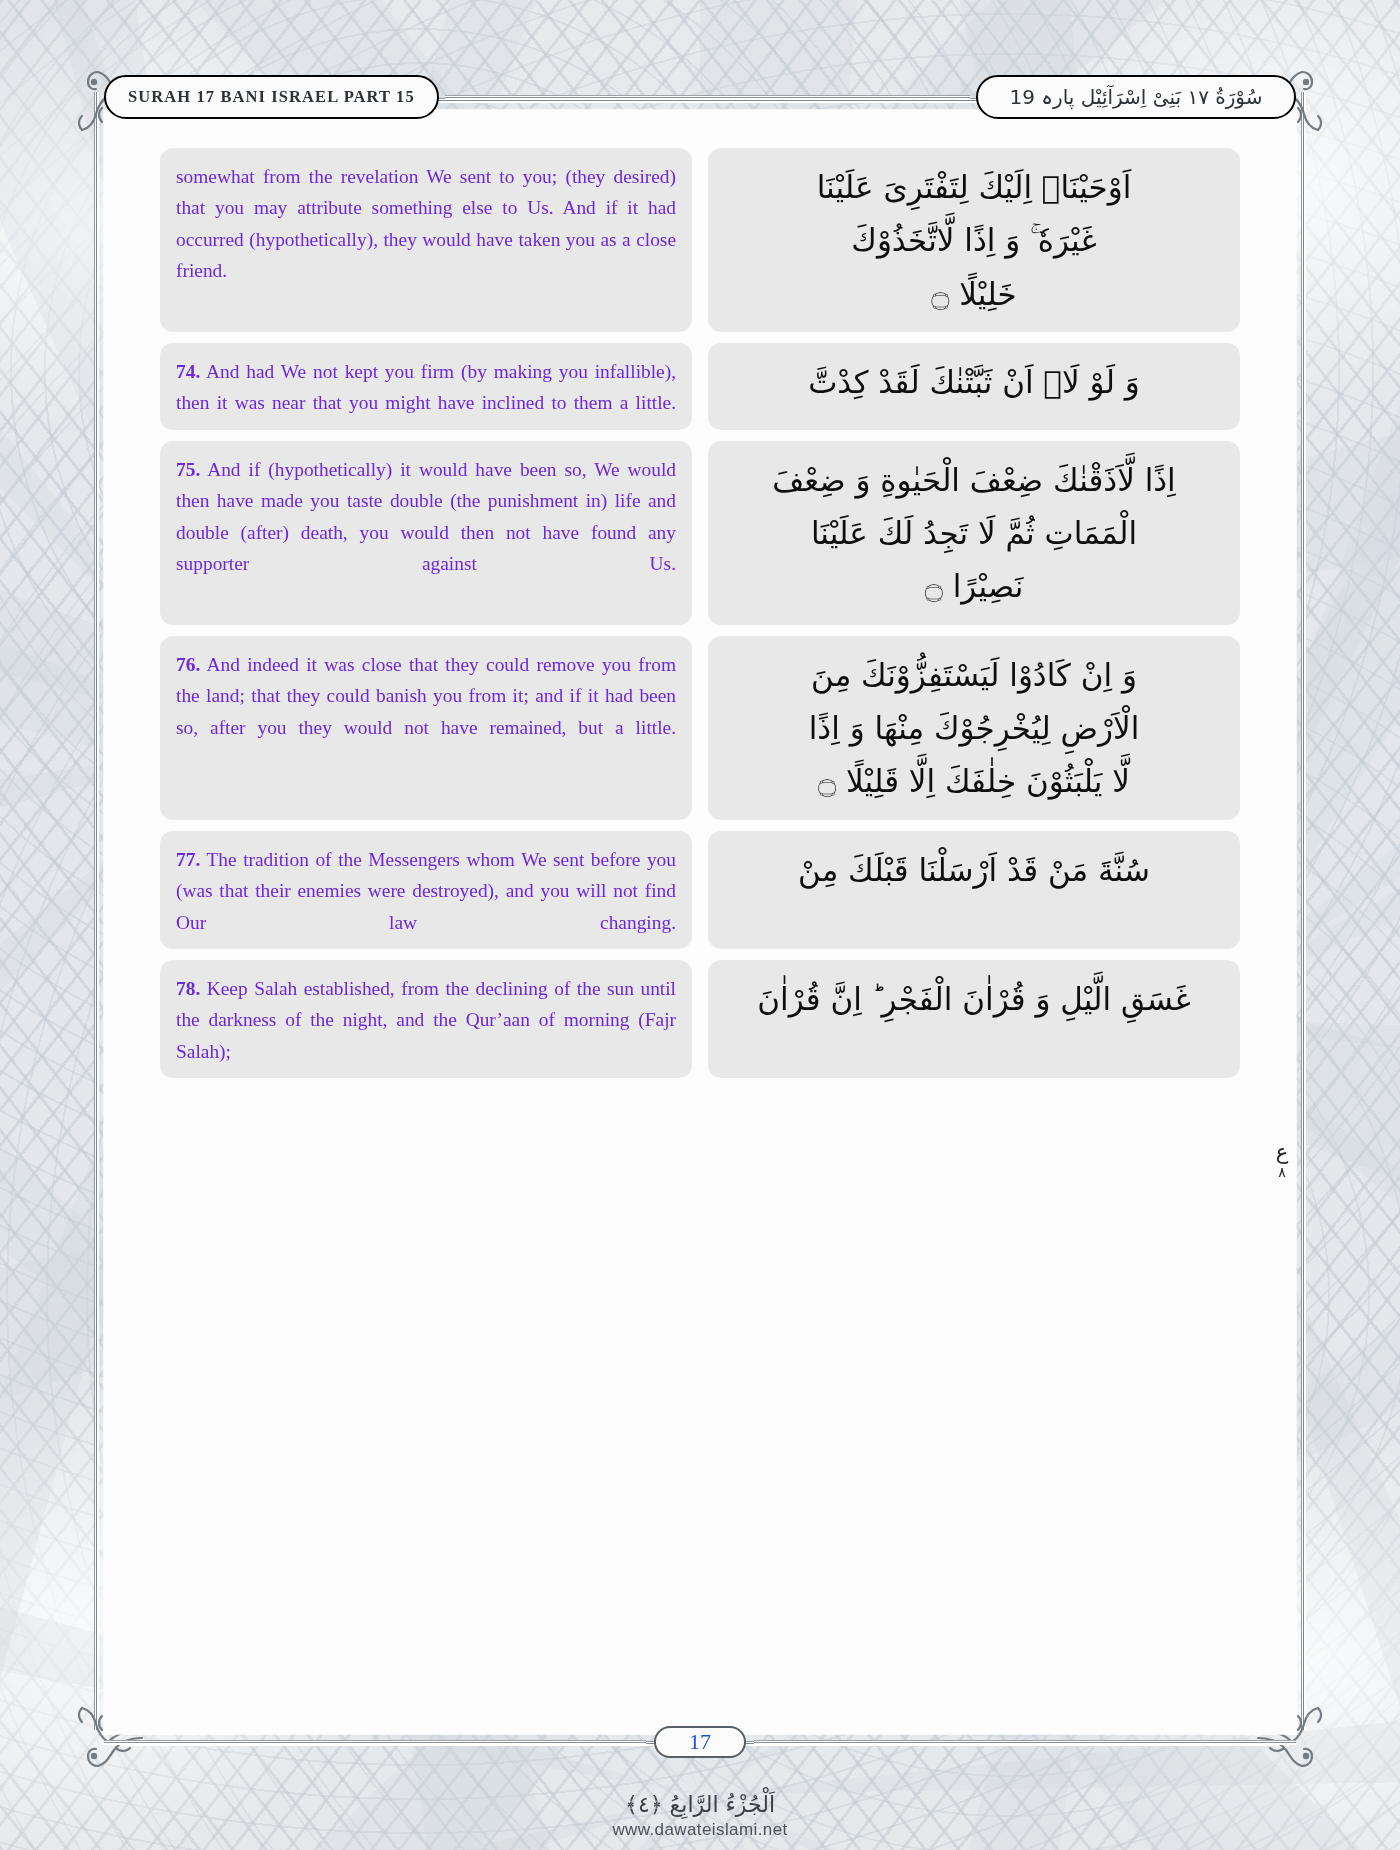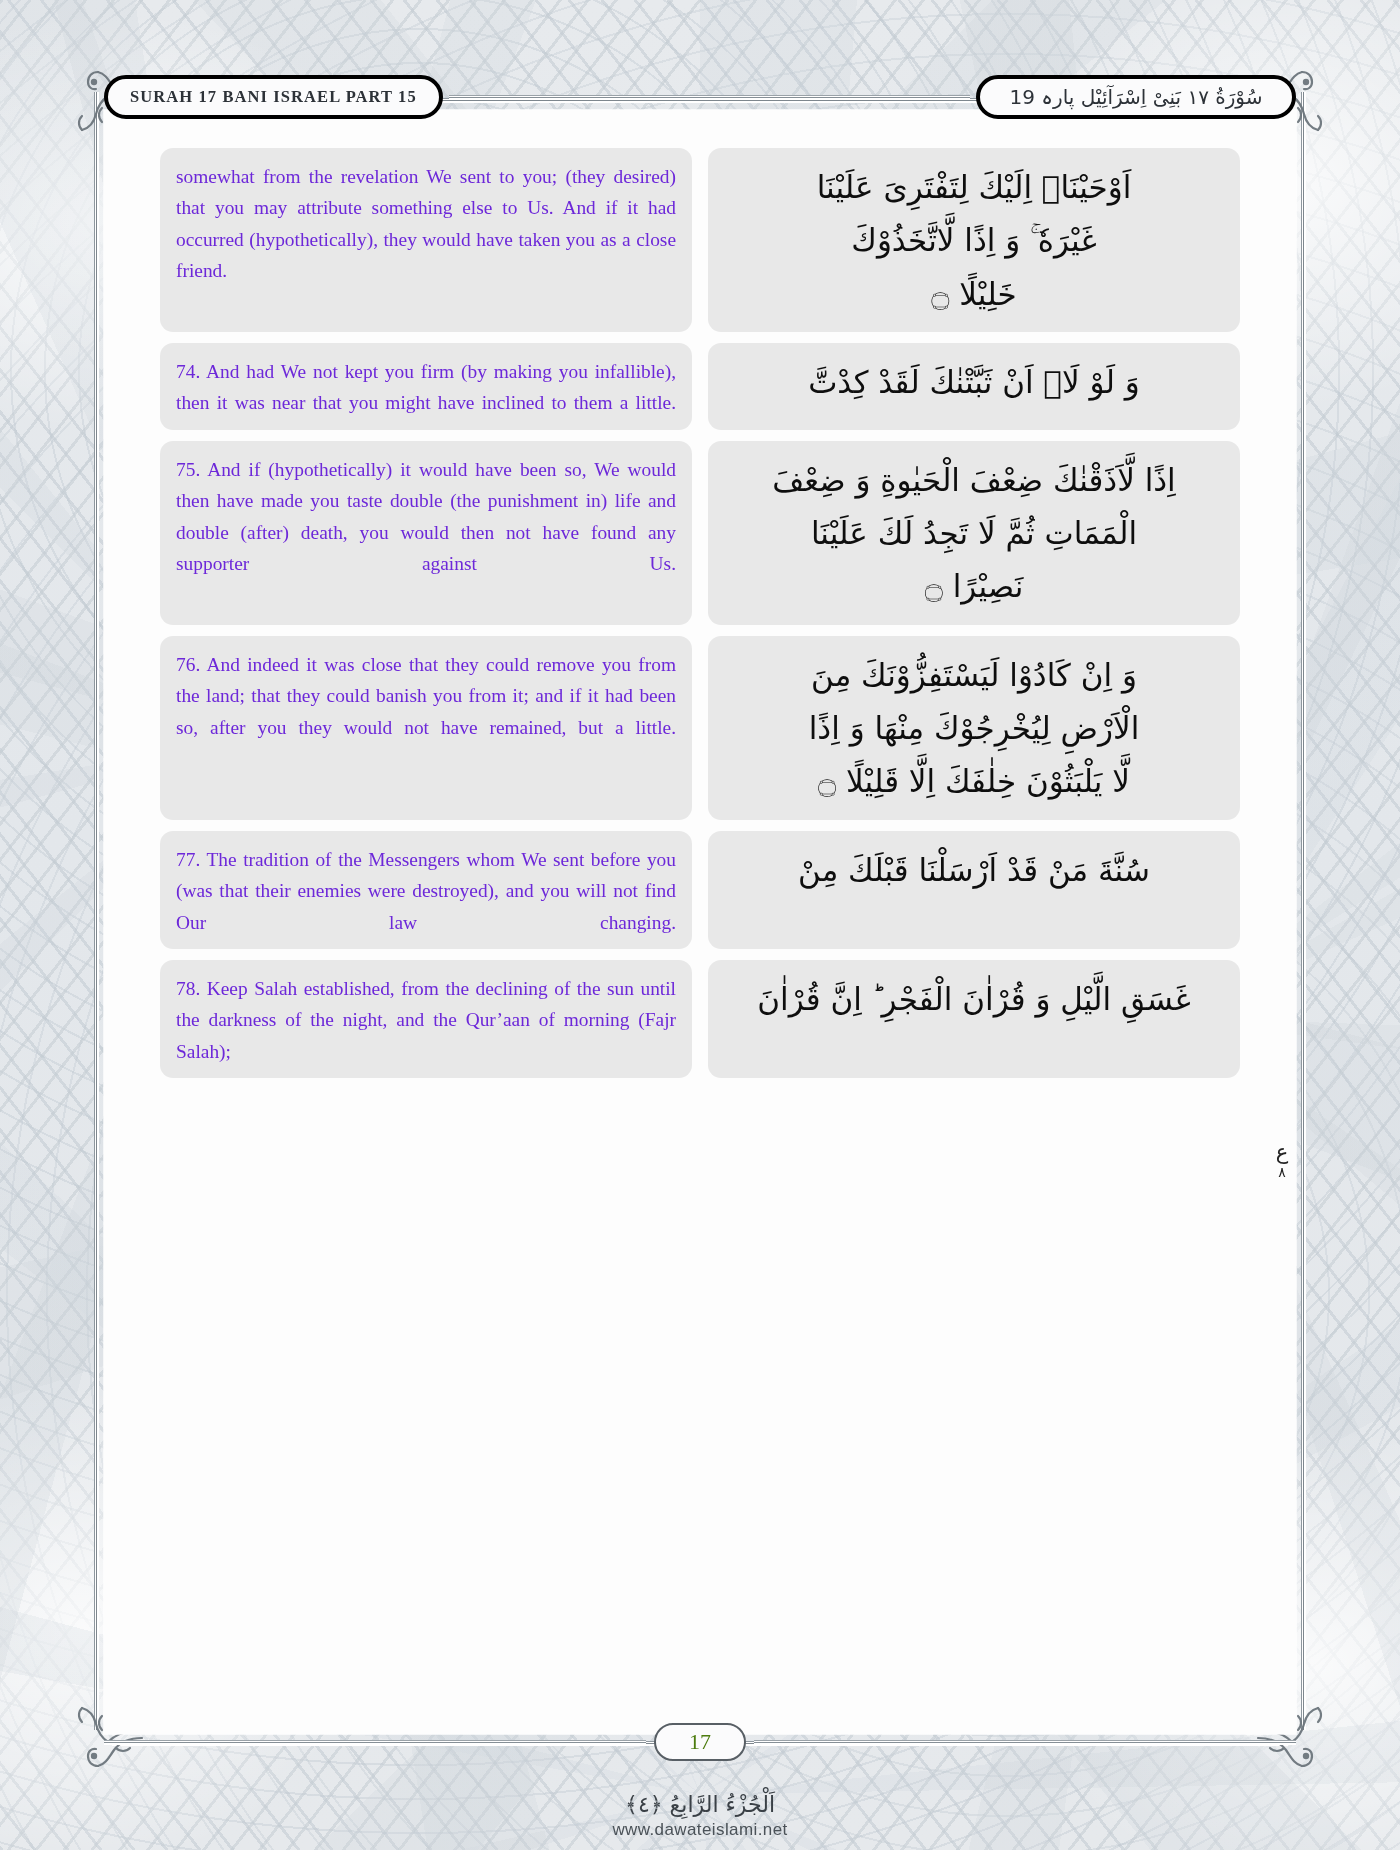--- a/index.html
+++ b/index.html
@@ -87,21 +87,21 @@
     position: absolute;
     left: 104px; right: 104px;
     top: 74px;
     height: 46px;
     display: flex;
     align-items: center;
     justify-content: space-between;
     z-index: 4;
   }
   .cartouche {
-    border: 4px solid #000000;
+    border: 2px solid #000000;
     border-radius: 24px;
     background: #fbfbfc;
     height: 44px;
     display: flex;
     align-items: center;
     justify-content: center;
     padding: 0 22px;
     box-shadow: inset 0 1px 0 #fff;
   }
   .cartouche.left  { min-width: 330px; }
@@ -153,21 +153,21 @@
   .cell.translation {
     font-family: "Liberation Serif", "DejaVu Serif", serif;
     font-size: 19.4px;
     line-height: 1.62;
     color: #6d28d9;
     text-align: justify;
     text-align-last: justify;
     hyphens: none;
   }
   .cell.translation .vnum {
-    font-weight: 400;
+    font-weight: 700;
   }
   .cell.arabic {
     direction: rtl;
     font-family: "DejaVu Sans", "Liberation Sans", sans-serif;
     font-size: 31px;
     line-height: 1.72;
     color: #0e0e0e;
     text-align: center;
     overflow: hidden;
   }
@@ -203,28 +203,28 @@
   .footer-rule-row .bar {
     flex: 1;
     height: 5px;
     background: linear-gradient(180deg, #9aa2a8 0 1px, #ffffff 1px 2px, #868f96 2px 3px, #ffffff 3px 5px);
   }
   .page-pill {
     border: 2px solid #585f65;
     border-radius: 20px;
     background: #fbfbfc;
     min-width: 92px;
-    height: 38px;
+    height: 32px;
     margin: 0 8px;
     display: flex;
     align-items: center;
     justify-content: center;
     font-family: "Liberation Serif", serif;
     font-size: 22px;
-    color: #4d7c0f;
+    color: #1d4ed8;
   }
 
   .footer-meta {
     position: absolute;
     left: 0; right: 0;
     bottom: 10px;
     text-align: center;
     z-index: 4;
   }
   .juz-line {

